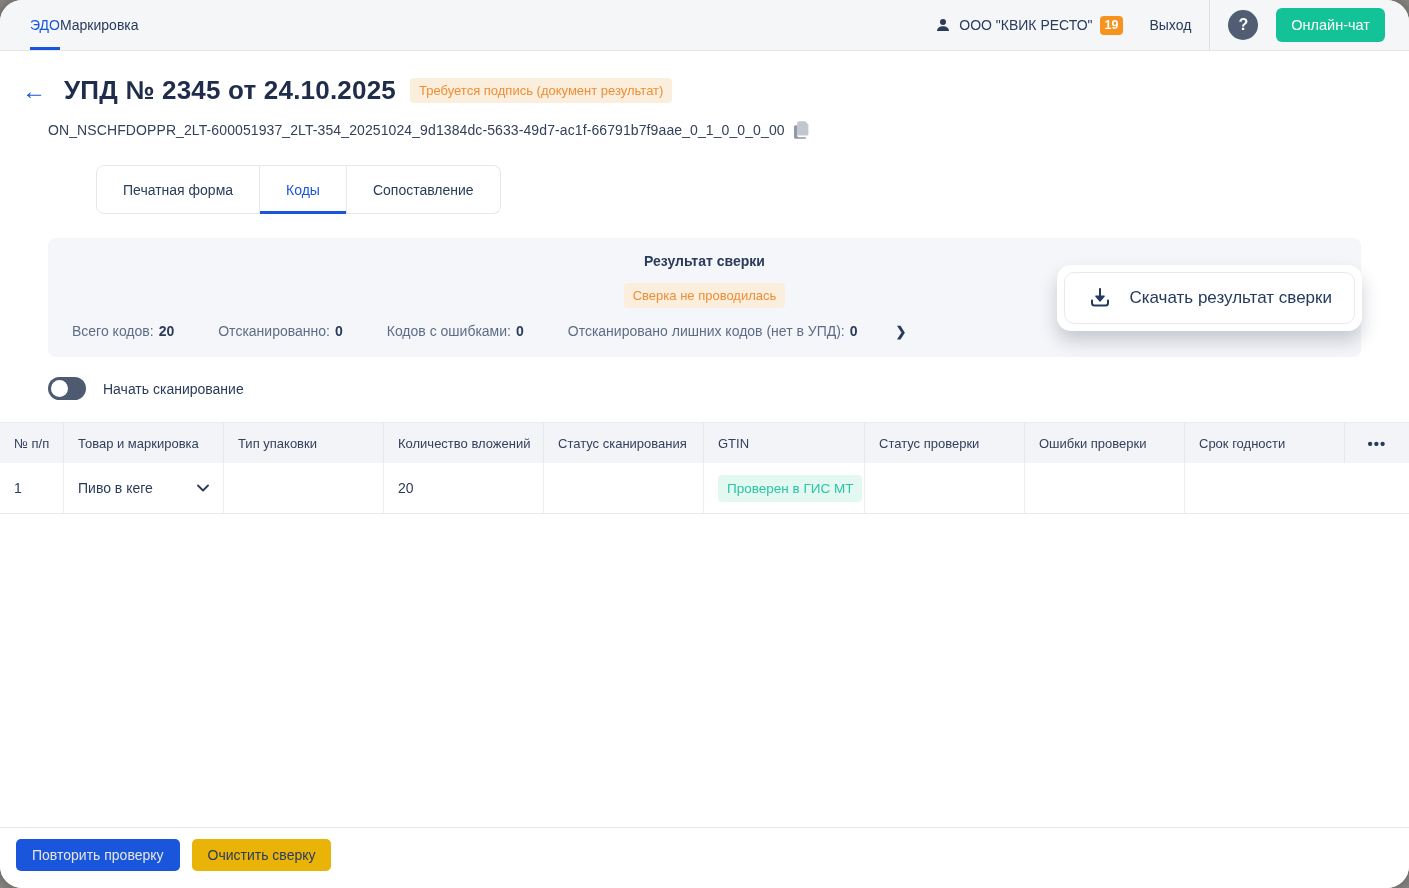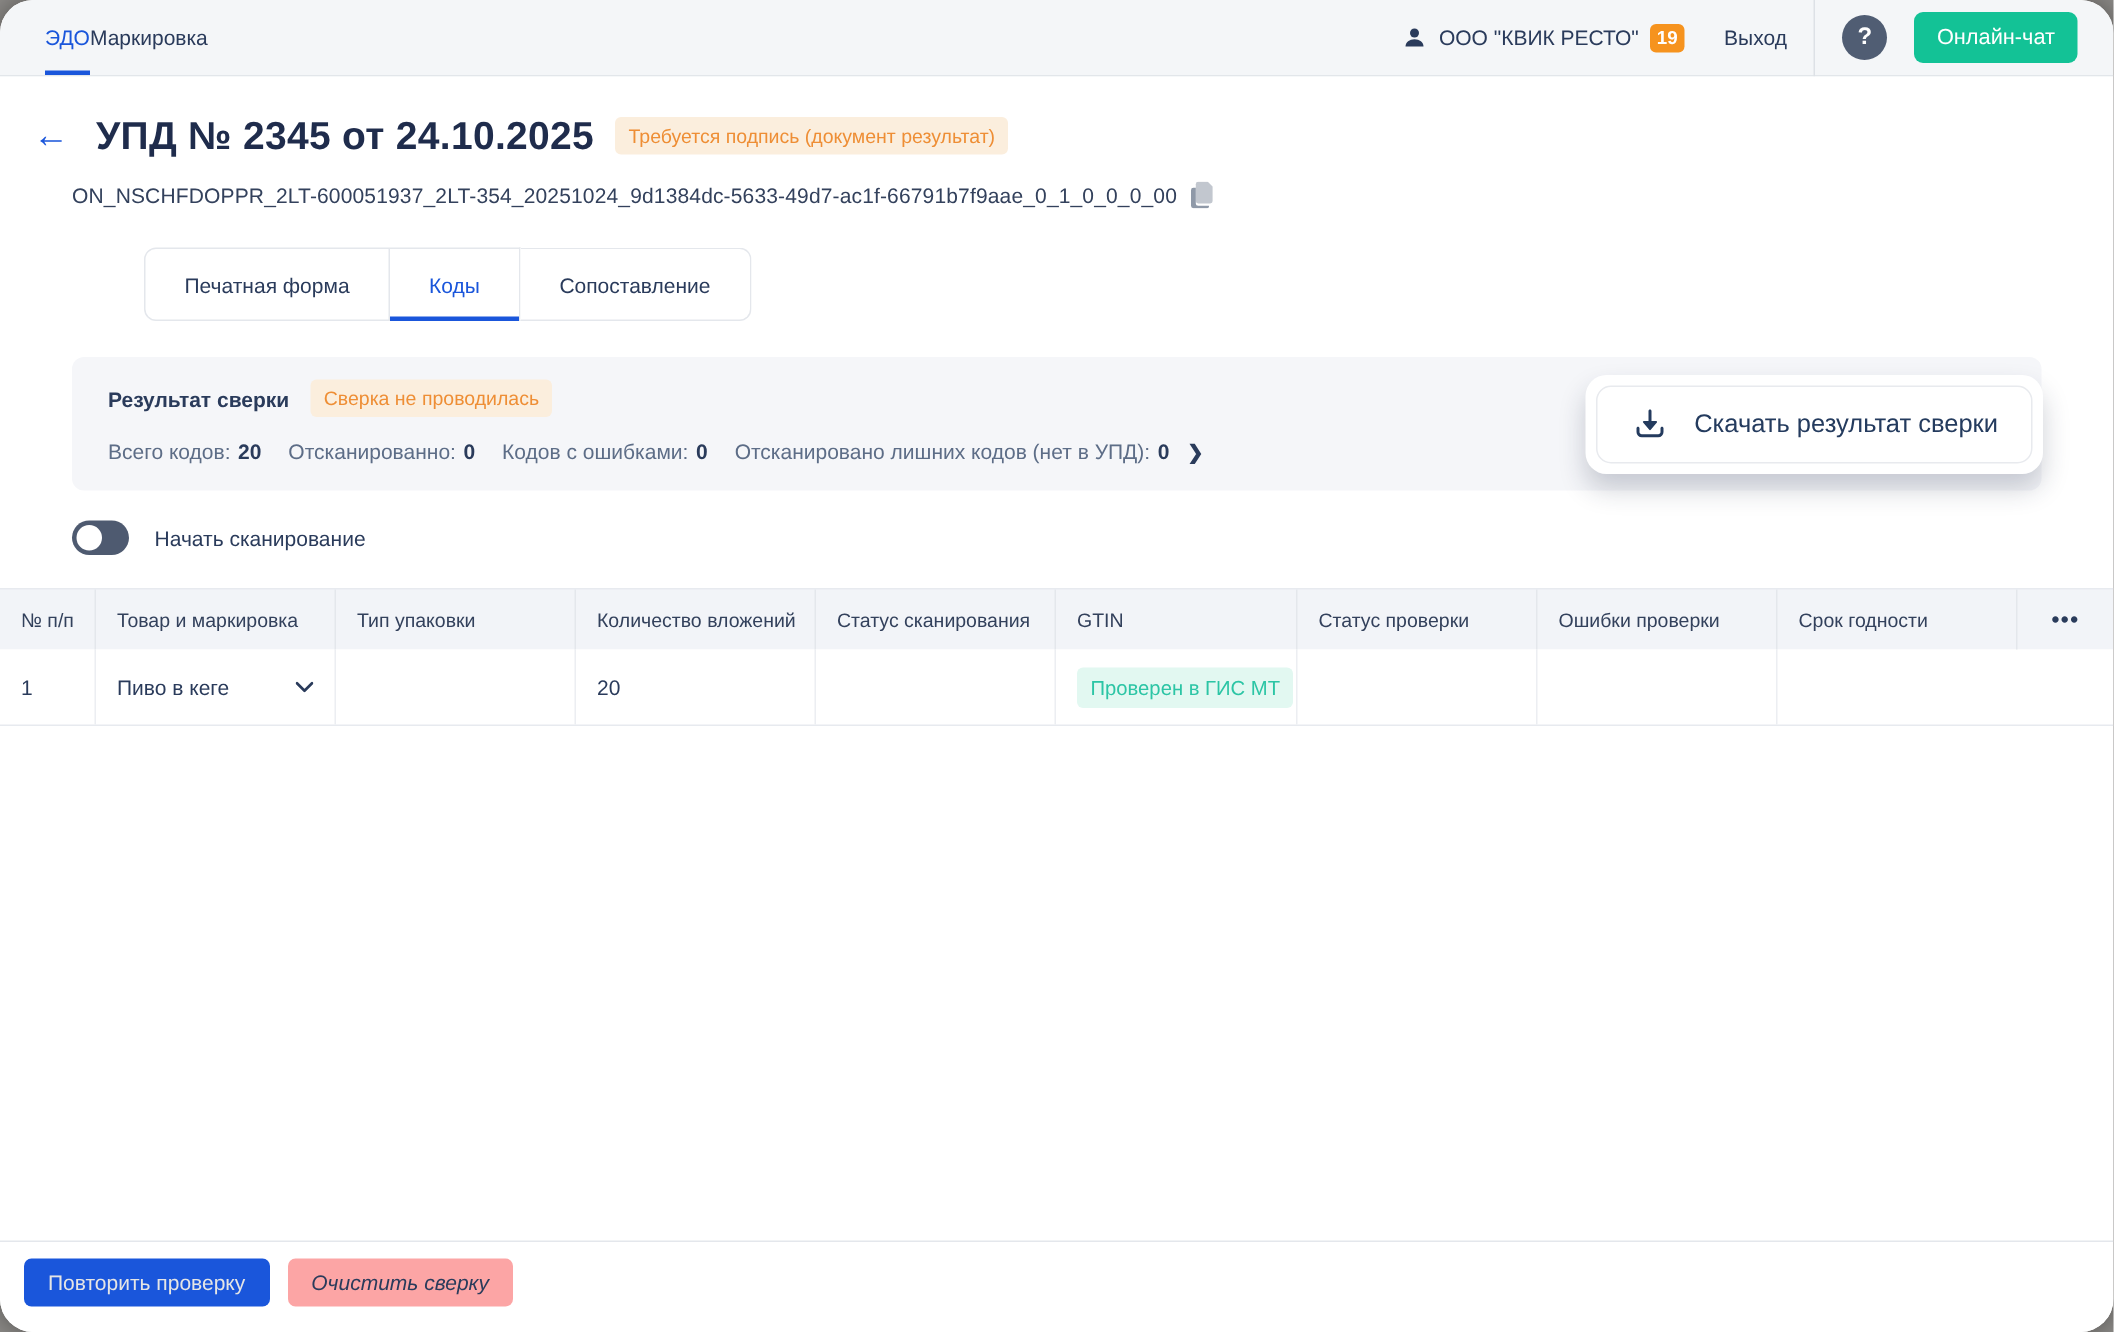--- a/index.html
+++ b/index.html
@@ -82,23 +82,23 @@
     content:""; position:absolute; left:0; right:0; bottom:-1px; height:3px; background:#1a56db;
   }
 
   
   .panel {
     position:relative;
     margin:24px 48px 0 48px;
     background:#f5f6f9; border-radius:8px;
     padding:15px 24px 18px 24px;
   }
-  .panel-row1 { display:flex; align-items:center; gap:14px; }
+  .panel-row1 { display:flex; align-items:center; gap:14px;flex-direction:column; }
   .panel-title { font-size:14px; font-weight:700; color:#2a3b5b; }
-  .panel-row2 { display:flex; align-items:center; gap:18px; margin-top:15px; }
+  .panel-row2 { display:flex; align-items:center; gap:44px; margin-top:15px; }
   .stat { display:flex; align-items:center; gap:5px; font-size:14px; }
   .stat .lbl { color:#5d6d87; }
   .stat .val { color:#2a3b5b; font-weight:700; }
   .chev-right { color:#2a3b5b; font-size:13px; font-weight:700; cursor:pointer; margin-left:-6px; }
 
   .download-wrap {
     position:absolute; right:-1px; top:50%; transform:translateY(-50%);
     background:#fff; border-radius:14px; padding:7px;
     box-shadow:0 10px 18px rgba(30,40,70,.22);
   }
@@ -152,21 +152,21 @@
 
   .spacer { flex:1 1 auto; }
 
   
   .footer {
     flex:0 0 61px; border-top:1px solid #e4e7ec; background:#fff;
     display:flex; align-items:center; gap:12px; padding:0 16px 6px 16px;
   }
   .btn { font-family:"Liberation Sans", sans-serif; font-size:14px; border:none; border-radius:5px; padding:8px 16px; cursor:pointer; }
   .btn-primary { background:#1a56db; color:#e5e5e5; }
-  .btn-secondary { background:#fca5a5; color:#2a3b5b;font-style:italic; }
+  .btn-secondary { background:#eab308; color:#2a3b5b; }
 
   svg { display:block; }
 </style>
 </head>
 <body>
 
 <div class="window">
 
   <div class="topbar">
     <div class="topnav">

